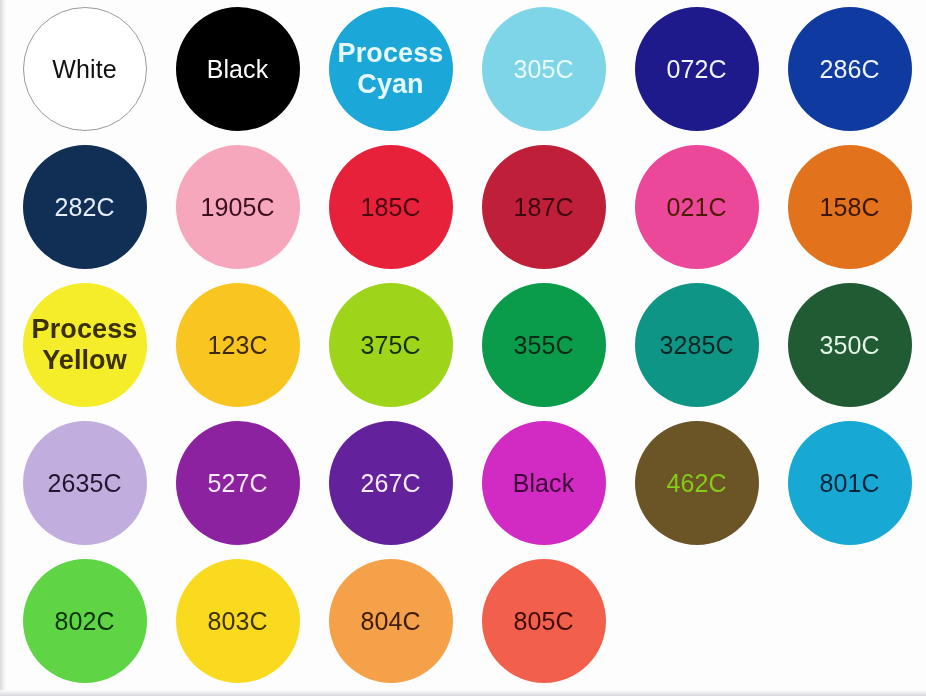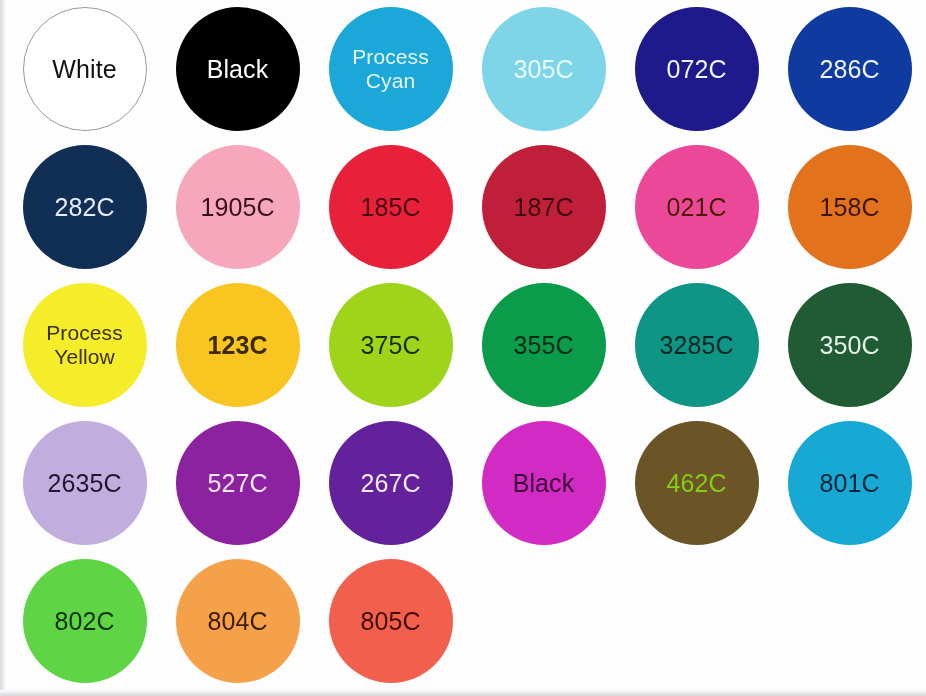--- a/index.html
+++ b/index.html
@@ -68,22 +68,23 @@
   .swatch-label {
     font-family: "Liberation Sans", sans-serif;
     font-size: 25px;
     font-weight: 400;
     line-height: 1.08;
     letter-spacing: 0.1px;
     white-space: pre-line;
     user-select: none;
   }
   .swatch-label.small {
-    font-size: 21px;
+    font-size: 27px;
     line-height: 1.14;
+    font-weight: bold;
   }
   .swatch.outlined {
     border: 1px solid #9a9a9a;
   }
 </style>
 </head>
 <body>
 
 <div id="swatch-chart">
   <div class="grid">
@@ -149,21 +150,21 @@
         </div>
       </div>
       <div class="cell">
         <div class="swatch" style="background: rgb(245, 237, 42);">
           <span class="swatch-label small" style="color: rgb(58, 48, 0);">Process
 Yellow</span>
         </div>
       </div>
       <div class="cell">
         <div class="swatch" style="background: rgb(249, 197, 33);">
-          <span class="swatch-label" style="color: rgb(61, 42, 2); font-weight: bold;">123C</span>
+          <span class="swatch-label" style="color: rgb(61, 42, 2);">123C</span>
         </div>
       </div>
       <div class="cell">
         <div class="swatch" style="background: rgb(158, 212, 25);">
           <span class="swatch-label" style="color: rgb(19, 48, 10);">375C</span>
         </div>
       </div>
       <div class="cell">
         <div class="swatch" style="background: rgb(10, 155, 75);">
           <span class="swatch-label" style="color: rgb(6, 42, 21);">355C</span>
@@ -205,20 +206,25 @@
         </div>
       </div>
       <div class="cell">
         <div class="swatch" style="background: rgb(23, 168, 212);">
           <span class="swatch-label" style="color: rgb(5, 36, 58);">801C</span>
         </div>
       </div>
       <div class="cell">
         <div class="swatch" style="background: rgb(95, 213, 69);">
           <span class="swatch-label" style="color: rgb(13, 50, 10);">802C</span>
+        </div>
+      </div>
+      <div class="cell">
+        <div class="swatch" style="background: rgb(250, 218, 31);">
+          <span class="swatch-label" style="color: rgb(61, 50, 2);">803C</span>
         </div>
       </div>
       <div class="cell">
         <div class="swatch" style="background: rgb(245, 161, 74);">
           <span class="swatch-label" style="color: rgb(61, 28, 2);">804C</span>
         </div>
       </div>
       <div class="cell">
         <div class="swatch" style="background: rgb(242, 96, 77);">
           <span class="swatch-label" style="color: rgb(63, 13, 6);">805C</span>

